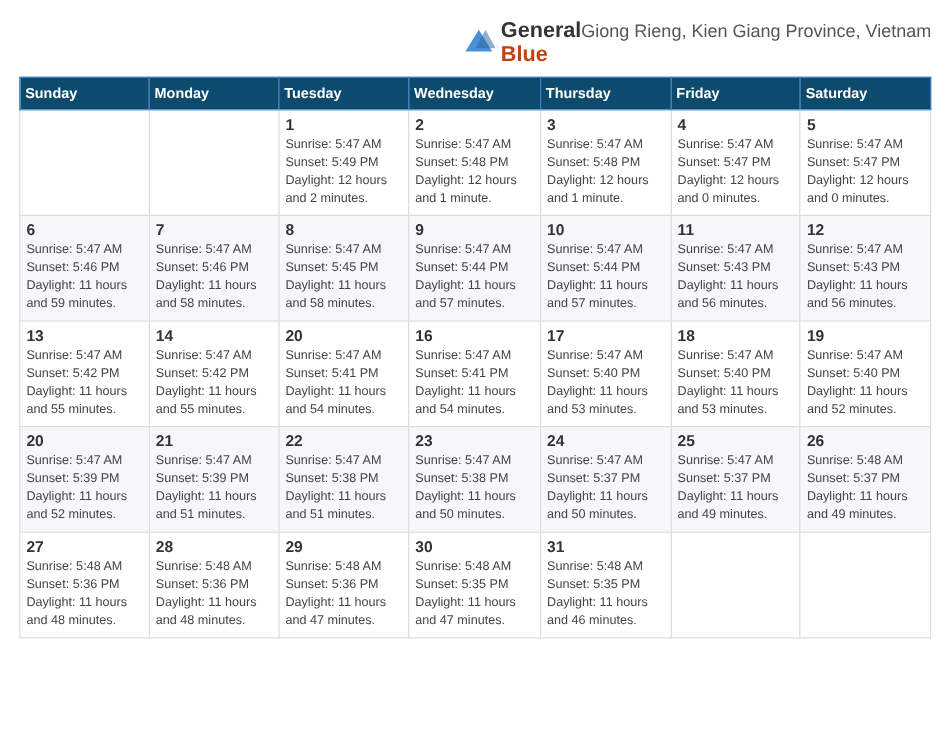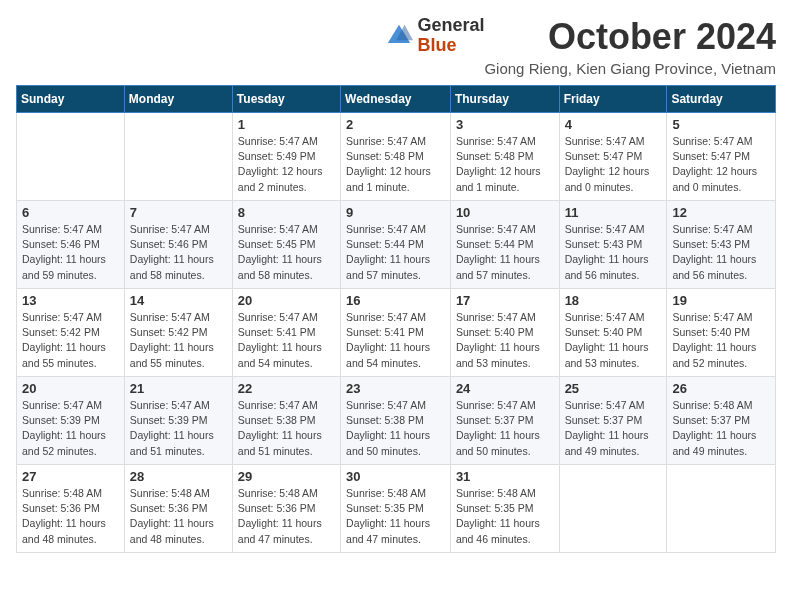--- a/index.html
+++ b/index.html
@@ -95,21 +95,20 @@
     <svg class="logo-icon" viewBox="0 0 40 40">
       <polygon points="20,4 36,30 4,30" fill="#4a90d9"></polygon>
       <polygon points="28,4 40,26 16,26" fill="#2a6099" opacity="0.5"></polygon>
     </svg>
     <div class="logo-text">
       <span class="general">General</span>
       <span class="blue">Blue</span>
     </div>
   </div>
   <div class="title-block">
-    <div class="month-title">October 2024</div>
     <div class="subtitle">Giong Rieng, Kien Giang Province, Vietnam</div>
   </div>
 </div>
 
 <table class="calendar">
   <thead>
     <tr>
     <th>Sunday</th>
         <th>Monday</th>
         <th>Tuesday</th>

